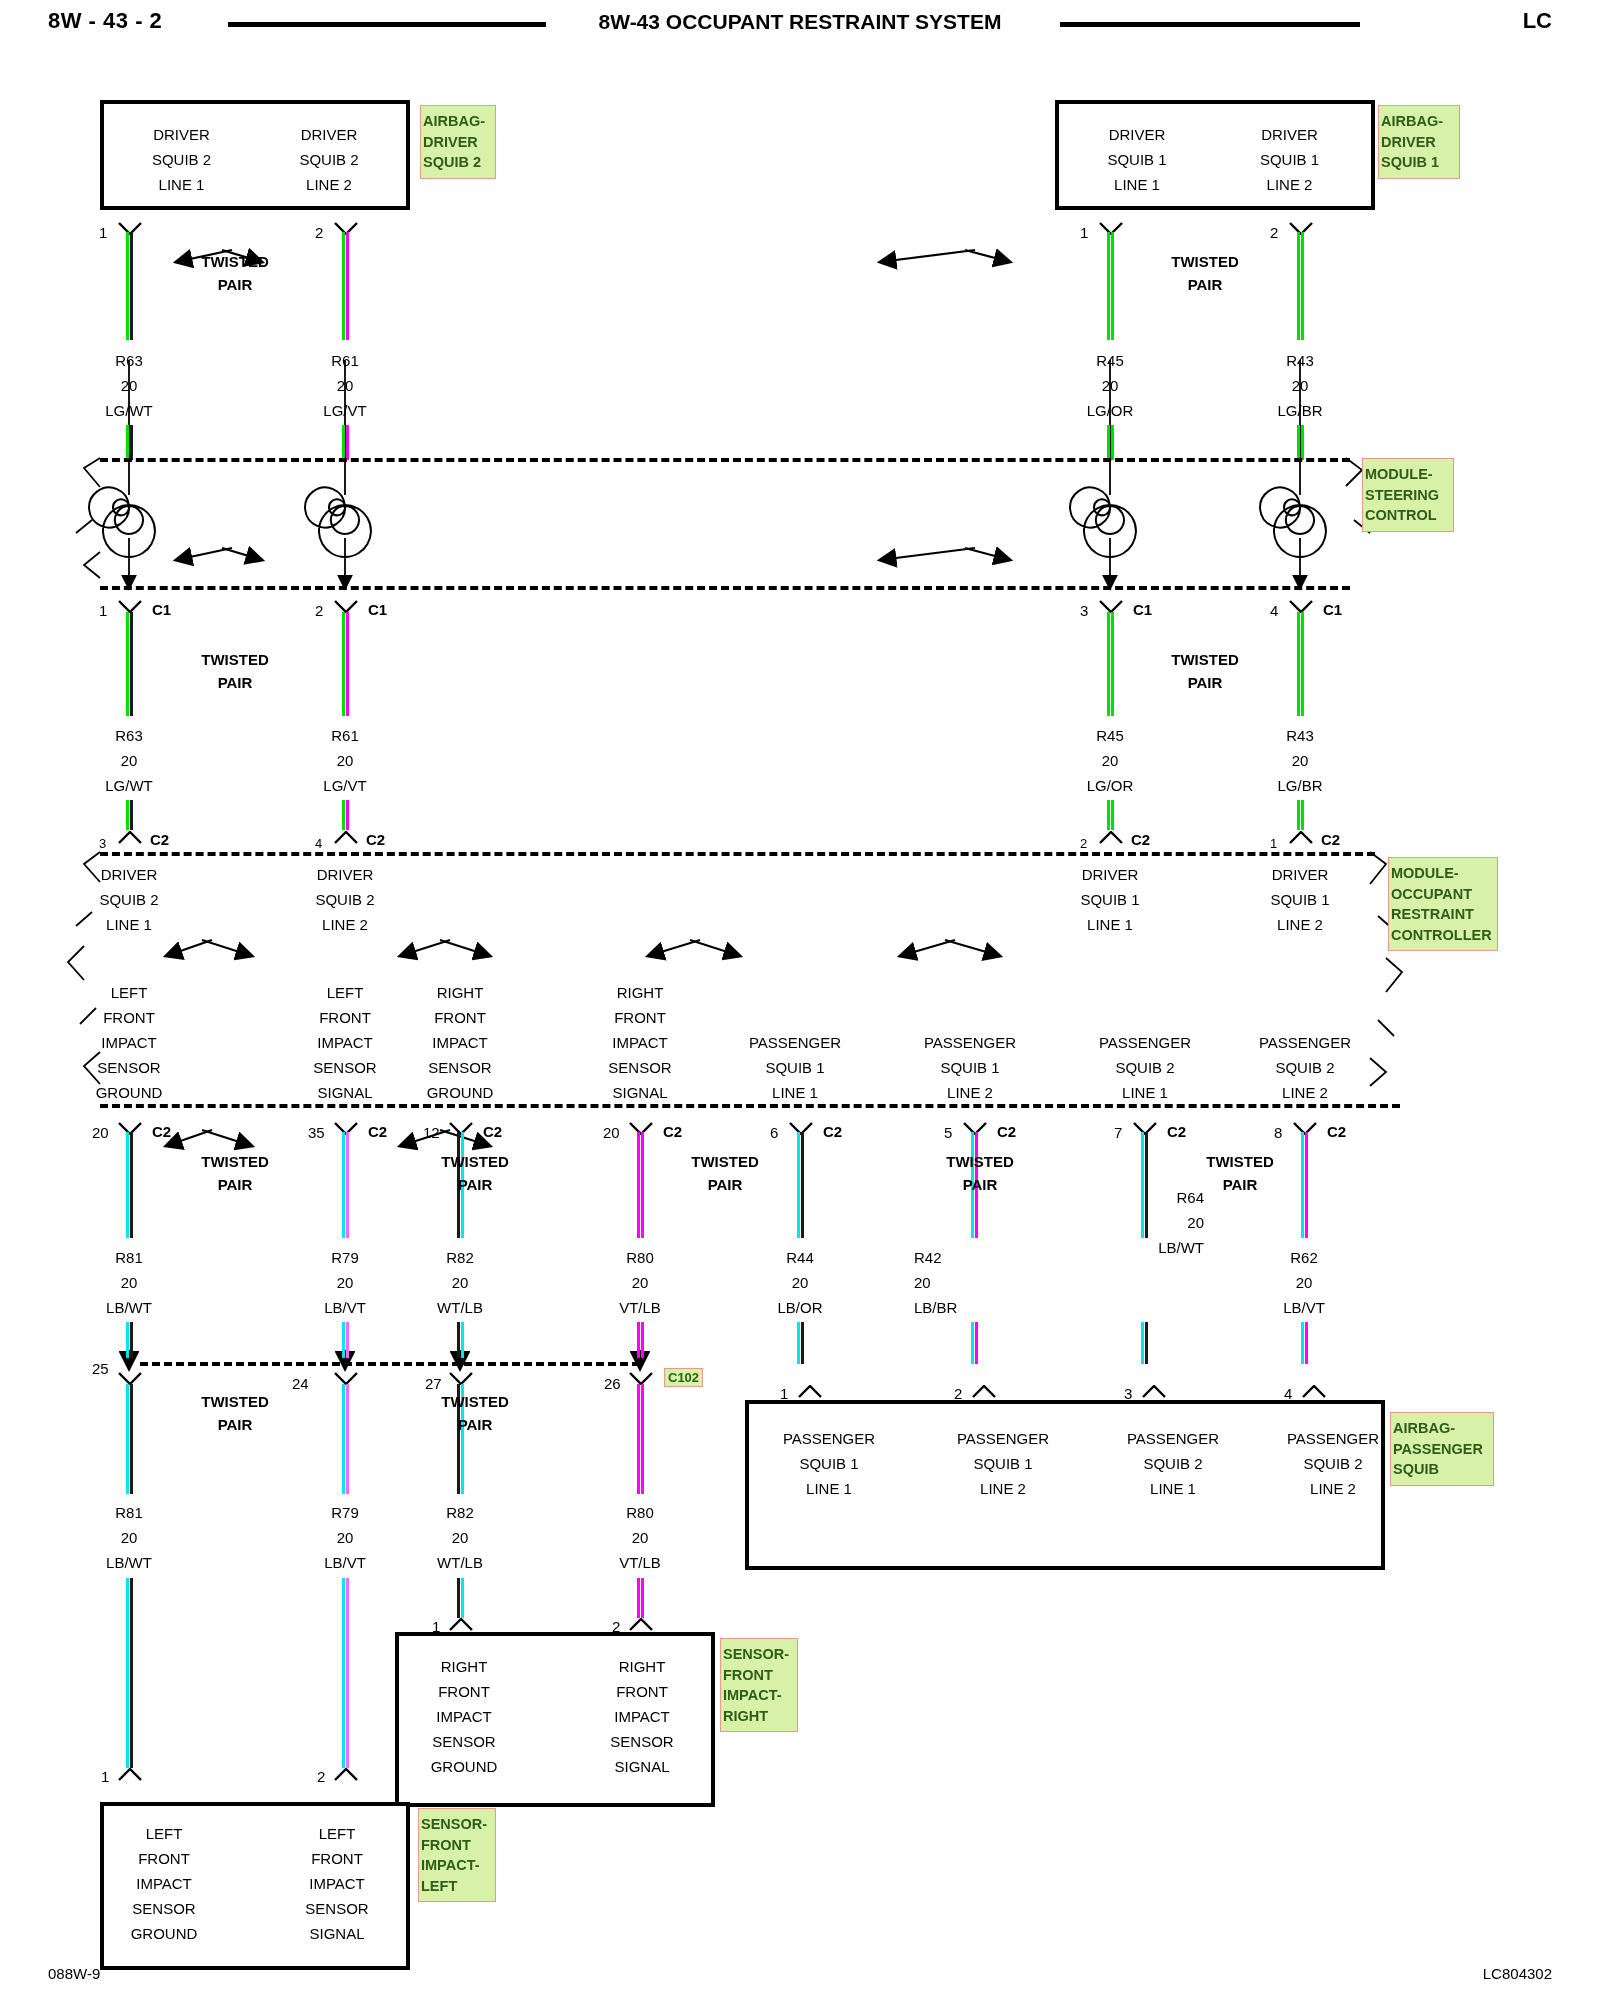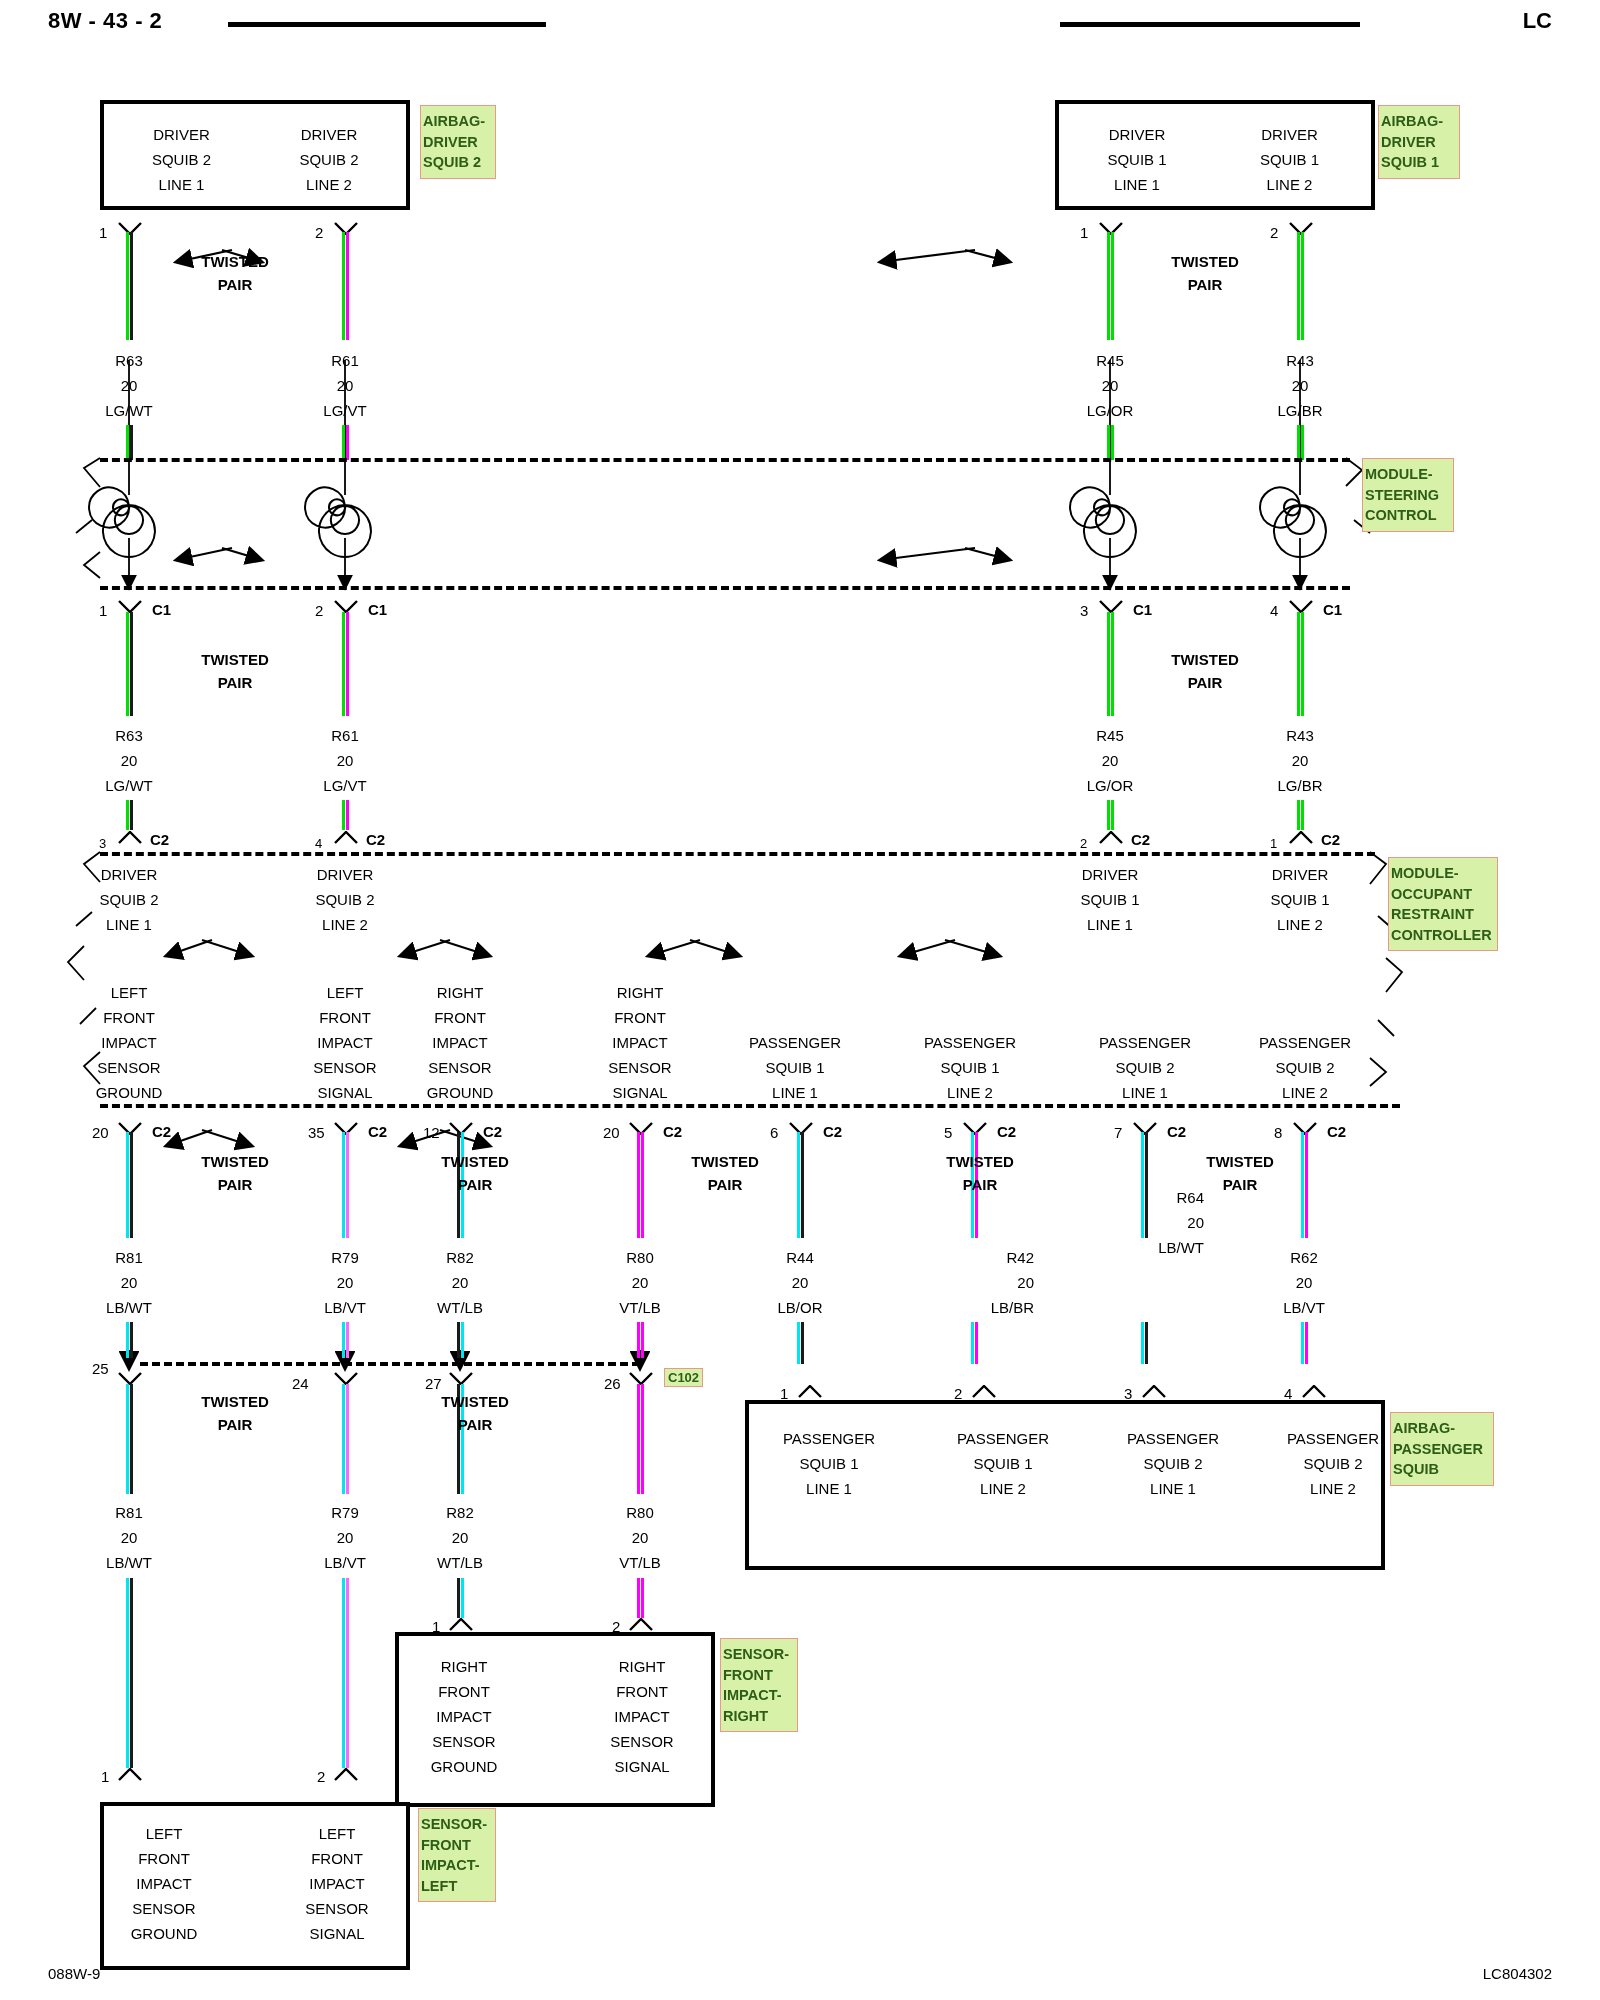--- a/index.html
+++ b/index.html
@@ -48,20 +48,21 @@
   svg.ov{position:absolute;left:0;top:0;width:1600px;height:2000px;
          pointer-events:none;overflow:visible;}
 </style>
 </head>
 <body>
 
 <div class="pg">
 
   <div class="abs hdr-left">8W - 43 - 2</div>
   <div class="abs hdr-rule" style="left:228px;width:318px;"></div>
+  <div class="abs hdr-title">8W-43 OCCUPANT RESTRAINT SYSTEM</div>
   <div class="abs hdr-rule" style="left:1060px;width:300px;"></div>
   <div class="abs hdr-right">LC</div>
 
   <svg class="ov">
     <defs>
       <marker id="ah" markerWidth="9" markerHeight="9" refX="7.5" refY="4.5" orient="auto">
         <path d="M0,0 L9,4.5 L0,9 z" fill="#000"></path>
       </marker>
       <marker id="ahd" markerWidth="8" markerHeight="8" refX="6.5" refY="4" orient="auto">
         <path d="M0,0 L8,4 L0,8 z" fill="#000"></path>
@@ -619,21 +620,21 @@
   <div class="abs" style="left:580px;top:1245px;width:120px;text-align:center;font-size:15px;line-height:25px;">
     <div>R80</div>
     <div>20</div>
     <div>VT/LB</div>
   </div>
   <div class="abs" style="left:740px;top:1245px;width:120px;text-align:center;font-size:15px;line-height:25px;">
     <div>R44</div>
     <div>20</div>
     <div>LB/OR</div>
   </div>
-  <div class="abs" style="left:914px;top:1245px;width:120px;text-align:right;font-size:15px;line-height:25px;">
+  <div class="abs" style="left:914px;top:1245px;width:120px;text-align:left;font-size:15px;line-height:25px;">
     <div>R42</div>
     <div>20</div>
     <div>LB/BR</div>
   </div>
   <div class="abs" style="left:1084px;top:1185px;width:120px;text-align:right;font-size:15px;line-height:25px;">
     <div>R64</div>
     <div>20</div>
     <div>LB/WT</div>
   </div>
   <div class="abs" style="left:1244px;top:1245px;width:120px;text-align:center;font-size:15px;line-height:25px;">

